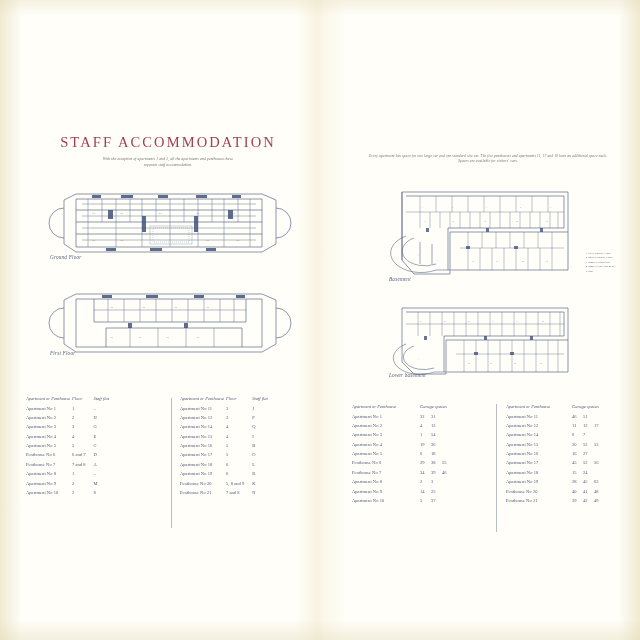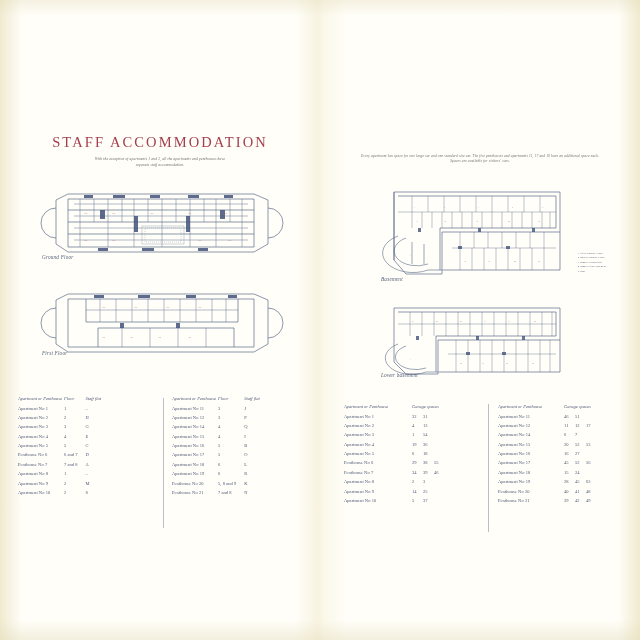--- a/index.html
+++ b/index.html
@@ -17,21 +17,21 @@
       linear-gradient(90deg,#fdfbe9 0px,#fffef8 14px,#fffef8 296px,#f7f3e0 318px,#fbf8ea 324px,#fffef8 346px,#fffef8 624px,#fdfbe9 640px);
   }
   .edge-shade{position:absolute;top:0;bottom:0;width:22px;
      background:linear-gradient(90deg,rgba(224,214,176,.45),rgba(255,255,255,0));}
   .edge-shade.right{right:0;background:linear-gradient(270deg,rgba(224,214,176,.45),rgba(255,255,255,0));}
   .top-shade{position:absolute;left:0;right:0;top:0;height:16px;
      background:linear-gradient(180deg,rgba(226,217,182,.35),rgba(255,255,255,0));}
   .bottom-shade{position:absolute;left:0;right:0;bottom:0;height:20px;
      background:linear-gradient(0deg,rgba(226,217,182,.4),rgba(255,255,255,0));}
 
-  .spread{position:absolute;inset:0;}
+  .spread{position:absolute;inset:0;margin-left:8px;}
   .page-col{position:absolute;top:0;bottom:0;}
   .page-left{left:0;width:320px;}
   .page-right{left:320px;width:320px;}
 
   h1.section-title{
     position:absolute;left:0;right:0;top:134px;
     margin:0;text-align:center;
     font-family:"Liberation Serif", serif;
     font-size:14.5px;letter-spacing:2.1px;font-weight:400;
     color:#a33f4e;

